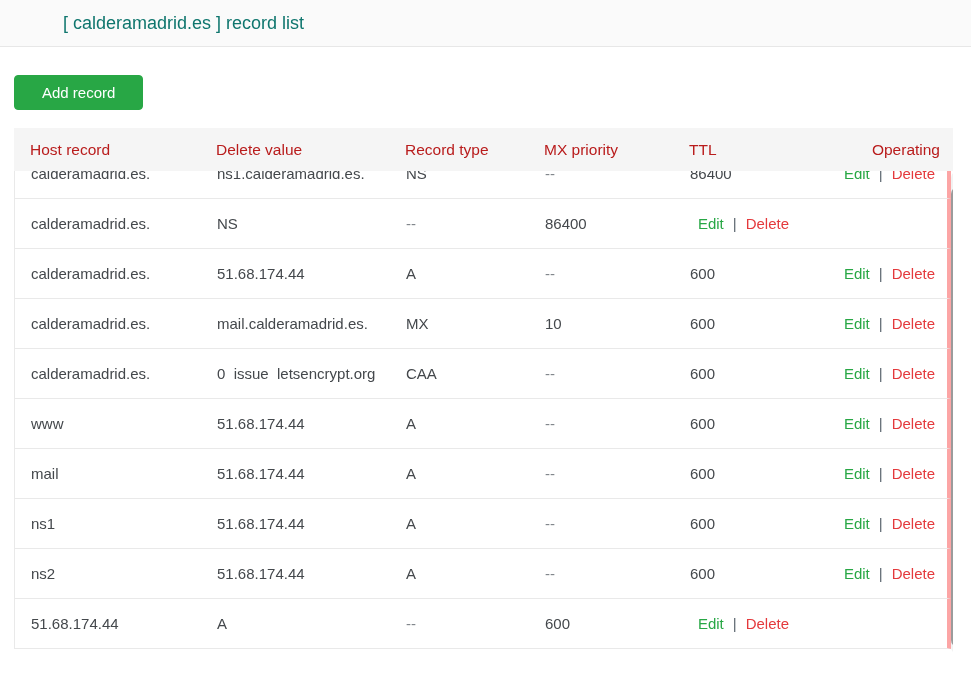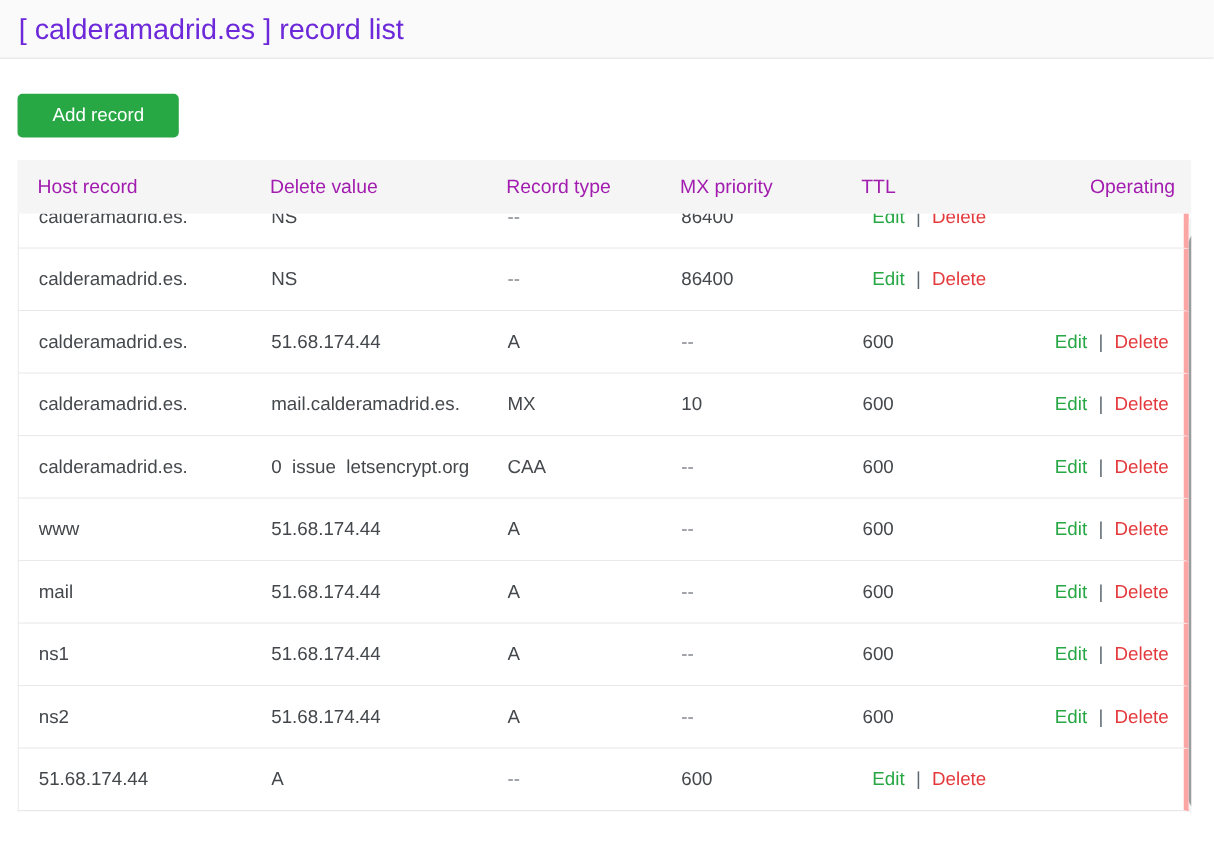--- a/index.html
+++ b/index.html
@@ -13,22 +13,23 @@
   
   .topbar {
     height: 47px;
     background: #fafafa;
     border-bottom: 1px solid #e7e7e7;
     display: flex;
     align-items: center;
     padding-left: 15px;
   }
   .page-title {
-    font-size: 23px;
-    color: #6d28d9;
+    font-size: 18px;
+    color: #0f766e;
+    margin-left: 48px;
   }
   
   .toolbar { margin: 28px 0 0 14px; }
   .btn-add {
     display: inline-block;
     background: var(--green, #28a745);
     color: #fff;
     border: 1px solid var(--green, #28a745);
     border-radius: 4px;
     height: 35px;
@@ -46,21 +47,21 @@
   }
   .grid-row {
     display: grid;
     grid-template-columns: 186px 189px 139px 145px 111px 1fr;
     align-items: center;
     padding-left: 16px;
   }
   .thead {
     height: 43px;
     background: #f5f5f5;
-    color: #a21caf;
+    color: #b91c1c;
     font-size: 15.5px;
   }
   .thead .cell.op { text-align: right; padding-right: 13px; }
   .tbody-viewport {
     height: 483px;
     overflow: hidden;
     position: relative;
     width: 939px;
   }
   .tbody-content {
@@ -121,20 +122,21 @@
     <div class="cell">Record type</div>
     <div class="cell">MX priority</div>
     <div class="cell">TTL</div>
     <div class="cell op">Operating</div>
   </div>
 
   <div class="tbody-viewport">
     <div class="tbody-content">
         <div class="row grid-row">
     <div class="cell">calderamadrid.es.</div>
+    <div class="cell">ns1.calderamadrid.es.</div>
     <div class="cell">NS</div>
     <div class="cell dim">--</div>
     <div class="cell">86400</div>
     <div class="cell op">
       <a class="action edit">Edit</a><span class="sep">|</span><a class="action delete">Delete</a>
     </div>
   </div>
         <div class="row grid-row">
     <div class="cell">calderamadrid.es.</div>
     <div class="cell">NS</div>

